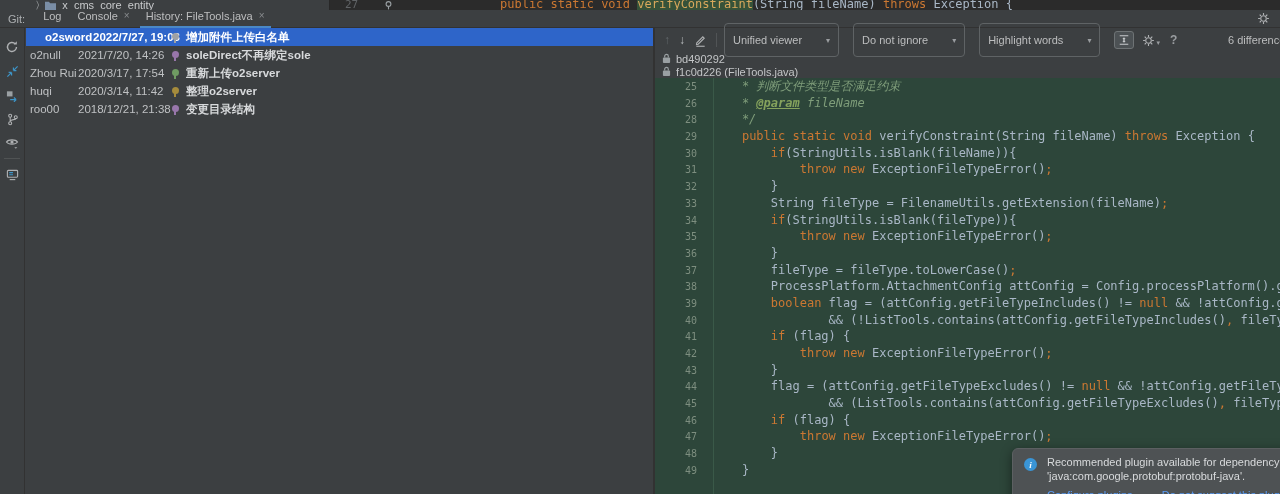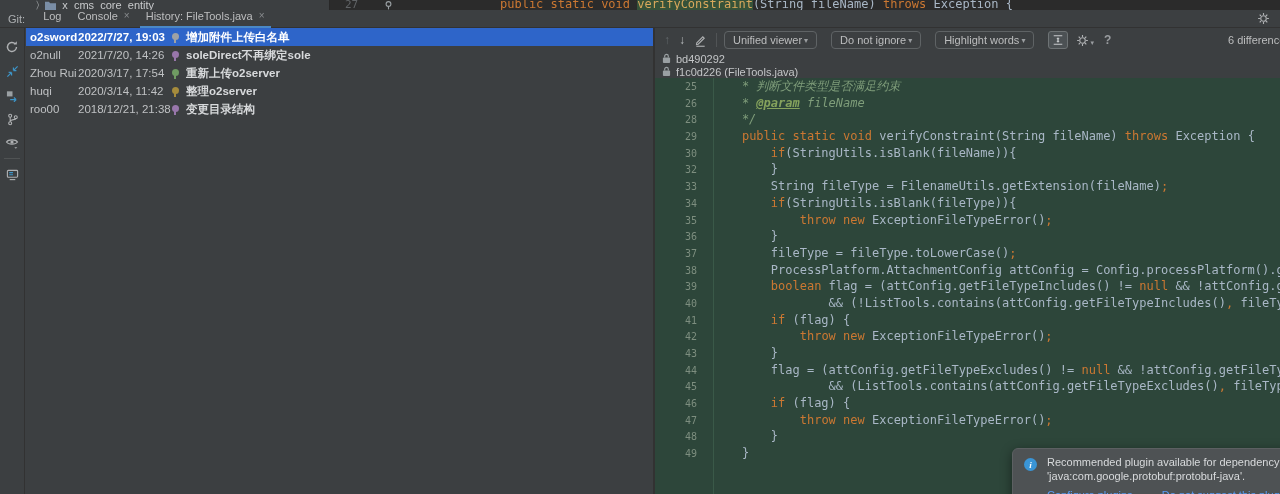--- a/index.html
+++ b/index.html
@@ -37,29 +37,29 @@
 
   
   #commit-panel { position:absolute; left:26px; top:28px; width:627px; bottom:0; background:#3c3f41; overflow:hidden; }
   .commit-row { position:relative; height:18px; line-height:18px; font-size:11.5px; }
   .commit-row.selected { background:#2e65c9; }
   .c-author { position:absolute; left:4px; color:#bfc1c3; }
   .c-date { position:absolute; left:52px; color:#bfc1c3; }
   .c-pin { position:absolute; left:146px; top:4.5px; width:7px; height:7px; border-radius:50%; }
   .c-pin::after { content:''; position:absolute; left:2.4px; top:6.5px; width:1.6px; height:4px; background:inherit; }
   .c-msg { position:absolute; left:160px; color:#d8dadc; font-weight:bold; }
-  .commit-row.selected .c-author, .commit-row.selected .c-date { color:#fff; font-weight:bold; }
+  .commit-row.selected .c-author, .commit-row.selected .c-date { color:#fff; font-weight:bold;margin-left:15px; }
   .commit-row.selected .c-msg { color:#fff; }
 
   
   #diff-panel { position:absolute; left:653px; top:28px; right:0; bottom:0; border-left:2px solid #323232; background:#3c3f41; }
   #diff-toolbar { height:24px; display:flex; align-items:center; font-size:11px; color:#bdbebf; }
   .tb-ic { margin-left:9px; font-size:12px; }
   .tb-sep { width:1px; height:14px; background:#515456; margin:0 7px 0 9px; }
-  .combo { display:flex; align-items:center; gap:2px; height:18px; padding:0 8px; border:1px solid #5f6365; border-radius:4px; margin-right:14px; cursor:default; }
+  .combo { display:flex; align-items:center; gap:24px; height:34px; padding:0 8px; border:1px solid #5f6365; border-radius:4px; margin-right:14px; cursor:default; }
   .combo .caret { font-size:8px; color:#9a9da0; }
   .tb-toggle { width:20px; height:18px; border:1px solid #6e7375; border-radius:3px; background:#4c5154; display:flex; align-items:center; justify-content:center; margin-right:8px; }
   .tb-gear { display:flex; align-items:flex-end; margin-right:10px; }
   .tb-gear .caret { font-size:7px; color:#9a9da0; margin-left:1px; }
   #help-q { color:#9a9da0; font-size:12px; font-weight:bold; }
   #diff-count { position:absolute; left:573px; top:6px; font-size:11px; color:#bdbebf; white-space:nowrap; }
 
   #file-headers { height:26px; }
   .fhdr { height:13px; display:flex; align-items:center; gap:5px; padding-left:7px; font-size:11px; color:#c3c5c7; }
 
@@ -275,20 +275,21 @@
     </div>
   </div>
 
   <div id="code-area">
     <div id="code-rows">
         <div class="code-row"><span class="ln">25</span><span class="body"><span class="seg-c">    * 判断文件类型是否满足约束</span></span></div>
         <div class="code-row"><span class="ln">26</span><span class="body"><span class="seg-c">    * </span><span class="seg-t">@param</span><span class="seg-c"> fileName</span></span></div>
         <div class="code-row"><span class="ln">28</span><span class="body"><span class="seg-c">    */</span></span></div>
         <div class="code-row"><span class="ln">29</span><span class="body"><span class="seg-d">    </span><span class="seg-k">public static void</span><span class="seg-d"> verifyConstraint(String fileName) </span><span class="seg-k">throws</span><span class="seg-d"> Exception {</span></span></div>
         <div class="code-row"><span class="ln">30</span><span class="body"><span class="seg-d">        </span><span class="seg-k">if</span><span class="seg-d">(StringUtils.isBlank(fileName)){</span></span></div>
+        <div class="code-row"><span class="ln">31</span><span class="body"><span class="seg-d">            </span><span class="seg-k">throw new</span><span class="seg-d"> ExceptionFileTypeError()</span><span class="seg-o">;</span></span></div>
         <div class="code-row"><span class="ln">32</span><span class="body"><span class="seg-d">        }</span></span></div>
         <div class="code-row"><span class="ln">33</span><span class="body"><span class="seg-d">        String fileType = FilenameUtils.getExtension(fileName)</span><span class="seg-o">;</span></span></div>
         <div class="code-row"><span class="ln">34</span><span class="body"><span class="seg-d">        </span><span class="seg-k">if</span><span class="seg-d">(StringUtils.isBlank(fileType)){</span></span></div>
         <div class="code-row"><span class="ln">35</span><span class="body"><span class="seg-d">            </span><span class="seg-k">throw new</span><span class="seg-d"> ExceptionFileTypeError()</span><span class="seg-o">;</span></span></div>
         <div class="code-row"><span class="ln">36</span><span class="body"><span class="seg-d">        }</span></span></div>
         <div class="code-row"><span class="ln">37</span><span class="body"><span class="seg-d">        fileType = fileType.toLowerCase()</span><span class="seg-o">;</span></span></div>
         <div class="code-row"><span class="ln">38</span><span class="body"><span class="seg-d">        ProcessPlatform.AttachmentConfig attConfig = Config.processPlatform().getAttachmentConfig()</span></span></div>
         <div class="code-row"><span class="ln">39</span><span class="body"><span class="seg-d">        </span><span class="seg-k">boolean</span><span class="seg-d"> flag = (attConfig.getFileTypeIncludes() != </span><span class="seg-k">null</span><span class="seg-d"> &amp;&amp; !attConfig.getFileTypeIncludes().isEmpty())</span></span></div>
         <div class="code-row"><span class="ln">40</span><span class="body"><span class="seg-d">                &amp;&amp; (!ListTools.contains(attConfig.getFileTypeIncludes()</span><span class="seg-o">,</span><span class="seg-d"> fileType))</span></span></div>
         <div class="code-row"><span class="ln">41</span><span class="body"><span class="seg-d">        </span><span class="seg-k">if</span><span class="seg-d"> (flag) {</span></span></div>

